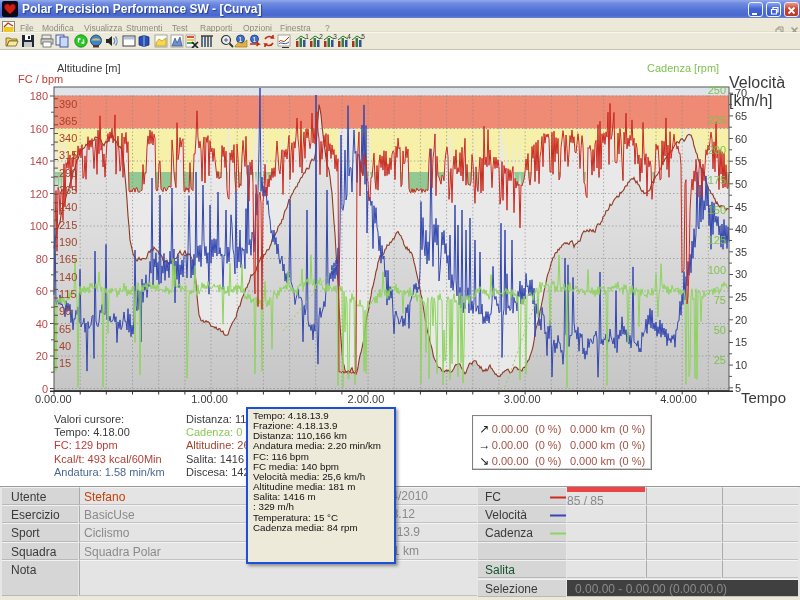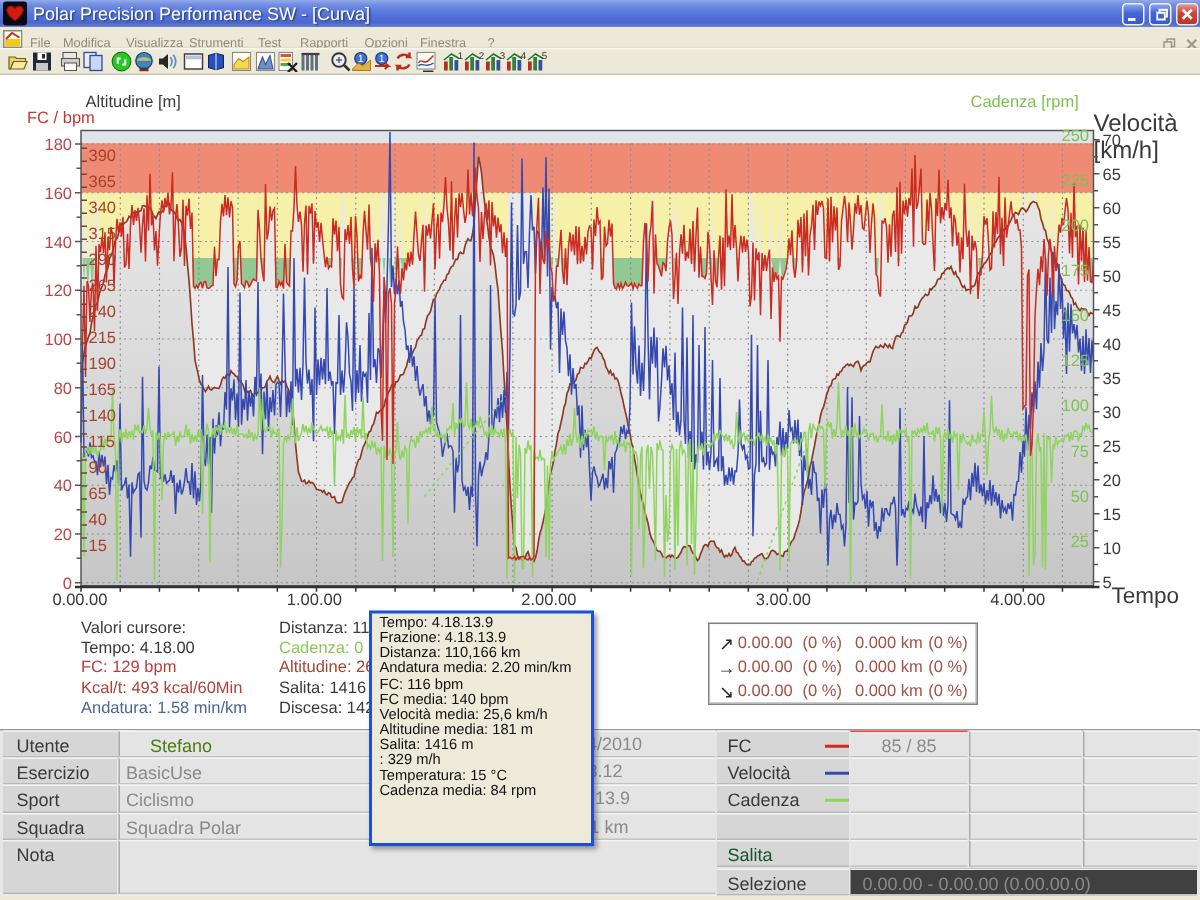--- a/index.html
+++ b/index.html
@@ -4,21 +4,21 @@
 body{width:800px;height:600px;font-family:"Liberation Sans",sans-serif;position:relative;overflow:hidden;background:#fff}
 .abs{position:absolute}
 </style></head><body>
 
 <div class="abs" style="left:0;top:0;width:800px;height:18px;background:linear-gradient(180deg,#93aae8 0%,#708ce2 18%,#5373d8 55%,#4a67cc 85%,#6a80d4 100%)">
  <div class="abs" style="left:2px;top:1px;width:16px;height:16px;background:#0a0a14;border-radius:2px">
   <svg width="16" height="16" viewBox="0 0 16 16">
         <path d="M8 13 C5 10.5 2.5 8.5 2.5 5.8 C2.5 4 4 3 5.4 3 C6.6 3 7.6 3.8 8 4.6 C8.4 3.8 9.4 3 10.6 3 C12 3 13.5 4 13.5 5.8 C13.5 8.5 11 10.5 8 13Z" fill="#d21c10" stroke="#7a0d06" stroke-width="0.7"></path>
       </svg>
  </div>
- <div class="abs" style="left:22px;top:2px;font-size:12px;font-weight:normal;color:#fff;text-shadow:1px 1px 1px #2a3f80">Polar Precision Performance SW - [Curva]</div>
+ <div class="abs" style="left:22px;top:2px;font-size:12px;font-weight:bold;color:#fff;text-shadow:1px 1px 1px #2a3f80">Polar Precision Performance SW - [Curva]</div>
  <div class="abs" style="left:748px;top:1.5px;width:15px;height:15px;border-radius:3px;background:linear-gradient(180deg,#89a5ee,#4365d6 45%,#3a5bce);border:1px solid #f0f4ff"><svg width="13" height="13">
         <path d="M3 10h5" stroke="#fff" stroke-width="2"></path>
       </svg></div>
  <div class="abs" style="left:766px;top:1.5px;width:15px;height:15px;border-radius:3px;background:linear-gradient(180deg,#89a5ee,#4365d6 45%,#3a5bce);border:1px solid #f0f4ff"><svg width="13" height="13">
         <path d="M4.5 5.5h5v4.5h-5z M6 5.5v-2h5v4.5h-1.5" stroke="#fff" stroke-width="1.2" fill="none"></path>
       </svg></div>
  <div class="abs" style="left:784px;top:1.5px;width:15px;height:15px;border-radius:3px;background:linear-gradient(180deg,#e89888,#cc4432 45%,#b83826);border:1px solid #f0e8e8"><svg width="13" height="13">
         <path d="M3.5 3.5 L9.5 9.5 M9.5 3.5 L3.5 9.5" stroke="#fff" stroke-width="1.8"></path>
       </svg></div>
 </div>
@@ -285,37 +285,37 @@
           <td style="width:44px;color:#a35248">(0 %)</td>
           <td style="width:58px;color:#a35248">0.000 km</td>
           <td style="width:40px;color:#a35248">(0 %)</td>
         </tr>
       </tbody>
     </table>
 </div>
 
 <div class="abs" style="left:0;top:485.5px;width:800px;height:111px;background:#e6e6e6;border-top:1px solid #999"></div>
 <div class="abs" style="left:2px;top:486.5px;width:88px;height:18.4px;background:#d6d6d6;border-top:1px solid #f2f2f2;border-bottom:1px solid #b8b8b8;color:#3a3a3a;font-size:12px;padding:2px 0 0 9px">Utente</div>
-<div class="abs" style="left:79px;top:486.5px;width:398px;height:18.4px;background:#e4e4e4;border-top:1px solid #f4f4f4;border-bottom:1px solid #c2c2c2;border-left:1px solid #aaa;color:#4d7c0f;font-size:12px;padding:2px 0 0 20px">Stefano</div>
+<div class="abs" style="left:79px;top:486.5px;width:398px;height:18.4px;background:#e4e4e4;border-top:1px solid #f4f4f4;border-bottom:1px solid #c2c2c2;border-left:1px solid #aaa;color:#c2410c;font-size:12px;padding:2px 0 0 4px">Stefano</div>
 <div class="abs" style="left:2px;top:504.9px;width:76px;height:18.4px;background:#d6d6d6;border-top:1px solid #f2f2f2;border-bottom:1px solid #b8b8b8;color:#3a3a3a;font-size:12px;padding:2px 0 0 9px">Esercizio</div>
 <div class="abs" style="left:79px;top:504.9px;width:398px;height:18.4px;background:#e4e4e4;border-top:1px solid #f4f4f4;border-bottom:1px solid #c2c2c2;border-left:1px solid #aaa;color:#8a8a8a;font-size:12px;padding:2px 0 0 4px">BasicUse</div>
 <div class="abs" style="left:2px;top:523.3px;width:76px;height:18.4px;background:#d6d6d6;border-top:1px solid #f2f2f2;border-bottom:1px solid #b8b8b8;color:#3a3a3a;font-size:12px;padding:2px 0 0 9px">Sport</div>
 <div class="abs" style="left:79px;top:523.3px;width:398px;height:18.4px;background:#e4e4e4;border-top:1px solid #f4f4f4;border-bottom:1px solid #c2c2c2;border-left:1px solid #aaa;color:#8a8a8a;font-size:12px;padding:2px 0 0 4px">Ciclismo</div>
 <div class="abs" style="left:2px;top:541.6999999999999px;width:76px;height:18.4px;background:#d6d6d6;border-top:1px solid #f2f2f2;border-bottom:1px solid #b8b8b8;color:#3a3a3a;font-size:12px;padding:2px 0 0 9px">Squadra</div>
 <div class="abs" style="left:79px;top:541.6999999999999px;width:398px;height:18.4px;background:#e4e4e4;border-top:1px solid #f4f4f4;border-bottom:1px solid #c2c2c2;border-left:1px solid #aaa;color:#8a8a8a;font-size:12px;padding:2px 0 0 4px">Squadra Polar</div>
 <div class="abs" style="left:2px;top:560.0999999999999px;width:76px;height:36px;background:#d6d6d6;border-top:1px solid #f2f2f2;border-bottom:1px solid #b8b8b8;color:#3a3a3a;font-size:12px;padding:2px 0 0 9px">Nota</div>
 <div class="abs" style="left:79px;top:560.0999999999999px;width:398px;height:36px;background:#e4e4e4;border-top:1px solid #f4f4f4;border-bottom:1px solid #c2c2c2;border-left:1px solid #aaa;color:#8a8a8a;font-size:12px;padding:2px 0 0 4px"></div>
 <div class="abs" style="left:230px;top:488.5px;width:198px;text-align:right;color:#8a8a8a;font-size:12px">24/04/2010</div>
 <div class="abs" style="left:230px;top:506.9px;width:185px;text-align:right;color:#8a8a8a;font-size:12px">9.43.12</div>
 <div class="abs" style="left:230px;top:525.3px;width:190px;text-align:right;color:#8a8a8a;font-size:12px">4.18.13.9</div>
 <div class="abs" style="left:230px;top:543.6999999999999px;width:189px;text-align:right;color:#8a8a8a;font-size:12px">110,1 km</div>
 <div class="abs" style="left:478px;top:486.5px;width:88px;height:18.4px;background:#d6d6d6;border-top:1px solid #f2f2f2;border-bottom:1px solid #b8b8b8;color:#3a3a3a;font-size:12px;padding:2px 0 0 7px">FC<svg class="abs" style="left:72px;top:8px" width="16" height="3">
       <path d="M0 1.5h16" stroke="#cc2b22" stroke-width="2"></path>
     </svg></div>
-<div class="abs" style="left:567px;top:486.5px;width:78px;height:18.4px;background:#e4e4e4;border-top:1px solid #ef4444;border-bottom:1px solid #c2c2c2;color:#8a8a8a;font-size:12px;padding:2px 0 0 0;text-align:center">85 / 85</div>
+<div class="abs" style="left:567px;top:486.5px;width:78px;height:18.4px;background:#e4e4e4;border-top:5px solid #ef4444;border-bottom:1px solid #c2c2c2;color:#8a8a8a;font-size:12px;padding:2px 0 0 0;text-align:left">85 / 85</div>
 <div class="abs" style="left:646px;top:486.5px;width:75px;height:18.4px;background:#e4e4e4;border-top:1px solid #f4f4f4;border-bottom:1px solid #c2c2c2;border-left:1px solid #aaa"></div>
 <div class="abs" style="left:722px;top:486.5px;width:76px;height:18.4px;background:#e4e4e4;border-top:1px solid #f4f4f4;border-bottom:1px solid #c2c2c2;border-left:1px solid #aaa"></div>
 <div class="abs" style="left:478px;top:504.9px;width:88px;height:18.4px;background:#d6d6d6;border-top:1px solid #f2f2f2;border-bottom:1px solid #b8b8b8;color:#3a3a3a;font-size:12px;padding:2px 0 0 7px">Velocità<svg class="abs" style="left:72px;top:8px" width="16" height="3">
       <path d="M0 1.5h16" stroke="#3448b0" stroke-width="2"></path>
     </svg></div>
 <div class="abs" style="left:567px;top:504.9px;width:78px;height:18.4px;background:#e4e4e4;border-top:1px solid #f4f4f4;border-bottom:1px solid #c2c2c2;color:#8a8a8a;font-size:12px;padding:2px 0 0 0;text-align:center"></div>
 <div class="abs" style="left:646px;top:504.9px;width:75px;height:18.4px;background:#e4e4e4;border-top:1px solid #f4f4f4;border-bottom:1px solid #c2c2c2;border-left:1px solid #aaa"></div>
 <div class="abs" style="left:722px;top:504.9px;width:76px;height:18.4px;background:#e4e4e4;border-top:1px solid #f4f4f4;border-bottom:1px solid #c2c2c2;border-left:1px solid #aaa"></div>
 <div class="abs" style="left:478px;top:523.3px;width:88px;height:18.4px;background:#d6d6d6;border-top:1px solid #f2f2f2;border-bottom:1px solid #b8b8b8;color:#3a3a3a;font-size:12px;padding:2px 0 0 7px">Cadenza<svg class="abs" style="left:72px;top:8px" width="16" height="3">
       <path d="M0 1.5h16" stroke="#8fd45f" stroke-width="2"></path>

